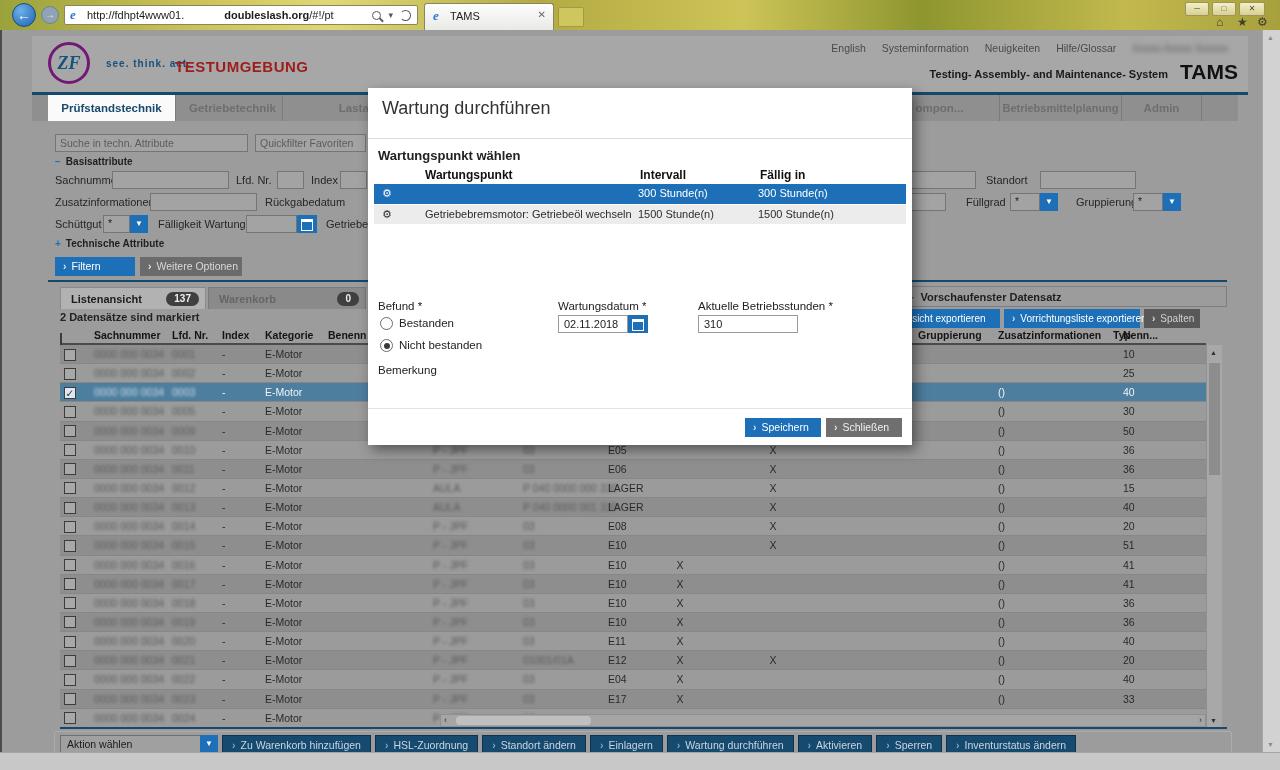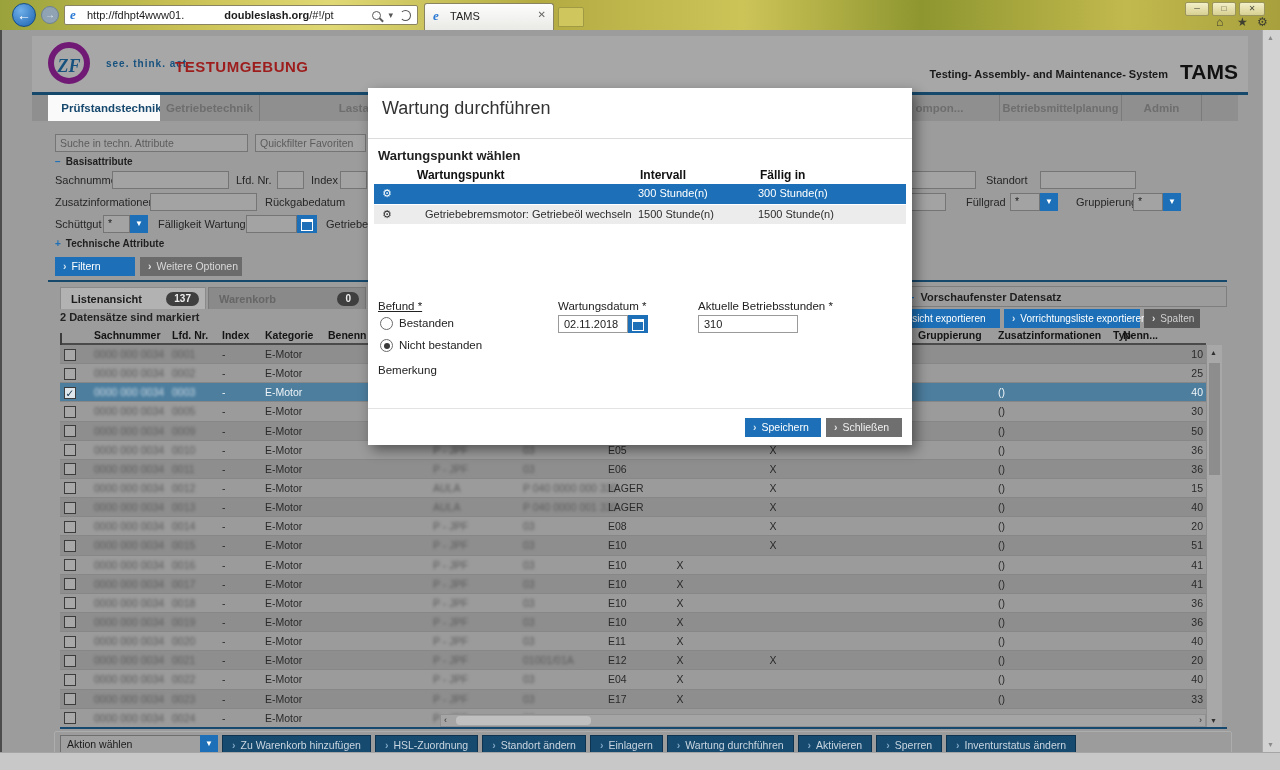--- a/index.html
+++ b/index.html
@@ -42,37 +42,37 @@
 
   
   #page{position:absolute;left:0;top:30px;width:1280px;height:740px;background:#9c9c9c;overflow:hidden;}
   #leftedge{position:absolute;left:0;top:0;width:2px;height:740px;background:#4c4c4c;}
   #scrollstrip{position:absolute;left:1262px;top:0;width:18px;height:722px;background:#d2d2d2;border-left:1px solid #a8a8a8;box-sizing:border-box;}
   #scrollstrip .sar{position:absolute;left:4px;font-size:7px;color:#8a8a8a;}
   #footer{position:absolute;left:0;top:722px;width:1280px;height:18px;background:#c8c8c8;border-top:1px solid #a5a5a5;box-sizing:border-box;}
 
   
   #hdr{position:absolute;left:32px;top:6px;width:1216px;height:56px;background:#a7a7a7;}
-  #zfLogo{position:absolute;left:16px;top:6px;width:42px;height:42px;border:6px solid #701a75;border-radius:50%;
+  #zfLogo{position:absolute;left:16px;top:6px;width:42px;height:42px;border:3px solid #701a75;border-radius:50%;
     box-sizing:border-box;text-align:center;font-family:"Liberation Serif","DejaVu Serif",serif;
     font-style:italic;font-weight:bold;font-size:18px;line-height:36px;color:#17517e;}
   #tagline{position:absolute;left:74px;top:22px;font-size:10px;font-weight:bold;color:#17517e;letter-spacing:1px;}
   #envname{position:absolute;left:143px;top:22px;font-size:15px;font-weight:bold;color:#9d1c1c;letter-spacing:.5px;}
   #hdrlinks{position:absolute;right:20px;top:6px;display:flex;gap:16px;font-size:10.5px;color:#4a4a4a;}
   #hdrlinks .blurname{filter:blur(2.5px);color:#5a5a5a;}
   #syslabel{position:absolute;right:80px;top:32px;font-size:11px;font-weight:bold;color:#1a1a1a;}
   #appname{position:absolute;right:10px;top:24px;font-size:21px;font-weight:bold;color:#111;}
 
   
   #bluebar{position:absolute;left:32px;top:62px;width:1216px;height:3px;background:#16486b;}
   #navtabs{position:absolute;left:32px;top:65px;width:1206px;height:26px;background:#8f8f8f;}
   .ntab{position:absolute;top:0;height:26px;line-height:26px;text-align:center;font-weight:bold;
     font-size:11.5px;color:#6e6e6e;background:#8f8f8f;border-right:1px solid #7b7b7b;box-sizing:border-box;}
   .ntab.active{background:#fafafa;color:#17496e;}
-  #nt0{left:16px;width:128px;}#nt1{left:128px;width:100px;}#nt2{left:272px;width:128px;}
+  #nt0{left:16px;width:128px;}#nt1{left:151px;width:100px;}#nt2{left:272px;width:128px;}
   #nt3{left:400px;width:448px;}#nt4{left:848px;width:120px;}#nt5{left:968px;width:122px;font-size:11px;}
   #nt6{left:1090px;width:80px;}
 
   
   .flbl{position:absolute;font-size:11px;color:#262626;white-space:nowrap;}
   .fin{position:absolute;height:18px;background:#a3a3a3;border:1px solid #757575;font-size:10.5px;
     color:#3f3f3f;padding:0 4px;box-sizing:border-box;font-family:inherit;}
   .fin::placeholder{color:#5c5c5c;opacity:1;}
   .fsel{position:absolute;height:18px;background:#a3a3a3;border:1px solid #757575;font-size:10.5px;
     color:#1f1f1f;padding:1px 4px 0;box-sizing:border-box;}
@@ -120,21 +120,21 @@
   .cb{left:4px;top:3.5px;width:10px;height:10px;border:1px solid #3c3c3c;background:#a8a8a8;
     font-size:9px;line-height:10px !important;text-align:center;color:#12293a;box-sizing:content-box;}
   .trow.sel .cb{background:#dfe7ec;color:#13314a;}
   .blur{filter:blur(1.6px);color:#5c5c5c !important;}
   .trow.sel .blur{color:#cfdbe4 !important;}
   .c-sach{left:34px;width:80px;}.c-lfd{left:112px;width:46px;}.c-idx{left:162px;width:30px;}
   .c-kat{left:205px;width:90px;}.c-ben{left:373px;width:86px;}.c-ext{left:463px;width:118px;}
   .c-e{left:548px;width:70px;}.c-x1{left:600px;width:40px;text-align:center;}
   .c-x2{left:693px;width:40px;text-align:center;}.c-grp{left:858px;width:70px;}
   .c-zus{left:938px;width:110px;}.c-typ{left:1053px;width:50px;}
-  .c-nenn{left:1063px;width:80px;text-align:right;}
+  .c-nenn{left:1063px;width:80px;}
   .h-ben{left:268px;}.h-nenn{left:1063px;width:80px;}
   #vscroll{position:absolute;left:1206px;top:309px;width:16px;height:383px;background:#a8a8a8;
     border-left:1px solid #8f8f8f;box-sizing:border-box;}
   #vscroll .sar{position:absolute;left:3px;font-size:7px;color:#2f2f2f;}
   #vthumb{position:absolute;left:2px;top:18px;width:11px;height:112px;background:#8d8d8d;}
   #hscroll{position:absolute;left:440px;top:680px;width:766px;height:13px;background:#a5a5a5;
     border:1px solid #909090;box-sizing:border-box;}
   #hscroll .sar{position:absolute;top:0px;font-size:9px;color:#2f2f2f;line-height:11px;}
   #hthumb{position:absolute;left:15px;top:1px;width:135px;height:9px;background:#c0c0c0;border-radius:4px;}
   #tblline{position:absolute;left:60px;top:692px;width:1167px;height:2px;background:#17496e;}
@@ -159,21 +159,21 @@
   .mhrow{position:absolute;left:6px;width:532px;height:19px;}
   #mHead{top:80px;}
   #mHead span{position:absolute;font-size:12px;font-weight:bold;color:#111;white-space:nowrap;}
   #mRows{position:absolute;left:6px;top:96px;width:532px;}
   .mrow{position:relative;height:19.5px;background:#ececec;margin-bottom:1px;}
   .mrow.sel{background:#1d70b7;}
   .mrow span{position:absolute;font-size:11px;color:#2c2c2c;line-height:19px;white-space:nowrap;}
   .mrow.sel span{color:#fff;}
   .m-gear{left:8px;font-size:12px;}
   .m-wp{left:51px;}.m-int{left:264px;}.m-fae{left:384px;}
-  #mHead .m-wp{left:43px;}#mHead .m-int{left:266px;}#mHead .m-fae{left:386px;}
+  #mHead .m-wp{left:51px;}#mHead .m-int{left:266px;}#mHead .m-fae{left:386px;}
   .mlbl{position:absolute;font-size:11.5px;color:#222;white-space:nowrap;}
   .radio{position:absolute;width:11px;height:11px;border:1px solid #6b6b6b;border-radius:50%;background:#fff;box-sizing:content-box;}
   .radio.on::after{content:"";position:absolute;left:2.5px;top:2.5px;width:6px;height:6px;border-radius:50%;background:#3a3a3a;}
   .min{position:absolute;height:18px;border:1px solid #9a9a9a;font-size:11px;color:#222;
     padding:0 5px;box-sizing:border-box;font-family:inherit;background:#fff;}
   #mBem{border-color:#5b9bd0;}
   #mDiv2{position:absolute;left:0;top:320px;width:544px;height:1px;background:#e3e3e3;}
   #mSave{left:377px;top:330px;width:76px;}
   #mCloseB{left:458px;top:330px;width:76px;background:#6f6f6f;color:#f0f0f0;}
 </style>
@@ -204,20 +204,27 @@
   <span class="cmdicon" id="icoGear">⚙</span>
 </div>
 
 <div id="page">
   <div id="leftedge"></div>
 
   <div id="hdr">
     <div id="zfLogo">ZF</div>
     <div id="tagline">see. think. act.</div>
     <div id="envname">TESTUMGEBUNG</div>
+    <div id="hdrlinks">
+      <span>English</span>
+      <span>Systeminformation</span>
+      <span>Neuigkeiten</span>
+      <span>Hilfe/Glossar</span>
+      <span class="blurname">Xxxxx-Xxxxx Xxxxxx</span>
+    </div>
     <div id="syslabel">Testing- Assembly- and Maintenance- System</div>
     <div id="appname">TAMS</div>
   </div>
 
   <div id="bluebar"></div>
   <div id="navtabs">
     <div class="ntab active" id="nt0">Prüfstandstechnik</div>
     <div class="ntab" id="nt1">Getriebetechnik</div>
     <div class="ntab" id="nt2">Lastaufn...</div>
     <div class="ntab" id="nt3"></div>
@@ -686,21 +693,21 @@
   </div>
 
   <div class="mrow">
     <span class="m-gear">⚙</span>
     <span class="m-wp">Getriebebremsmotor: Getriebeöl wechseln</span>
     <span class="m-int">1500 Stunde(n)</span>
     <span class="m-fae">1500 Stunde(n)</span>
   </div>
 </div>
 
-    <span class="mlbl" style="left:10px;top:212px;text-decoration:underline;">Befund *</span>
+    <span class="mlbl" style="left:10px;top:212px;">Befund *</span>
     <span class="radio" style="left:12px;top:229px;"></span>
     <span class="mlbl" style="left:31px;top:229px;">Bestanden</span>
     <span class="radio on" style="left:12px;top:251px;"></span>
     <span class="mlbl" style="left:31px;top:251px;">Nicht bestanden</span>
 
     <span class="mlbl" style="left:190px;top:212px;">Wartungsdatum *</span>
     <input class="min" style="left: 190px; top: 227px; width: 70px;" value="02.11.2018">
     <div class="calbtn" style="left:260px;top:227px;">
         <i></i>
       </div>

